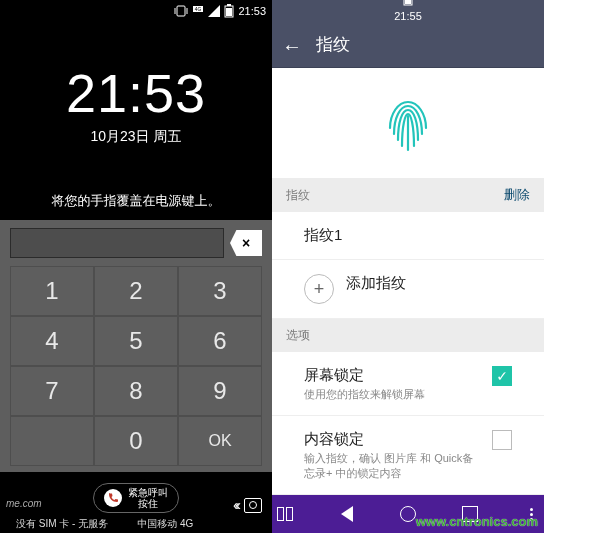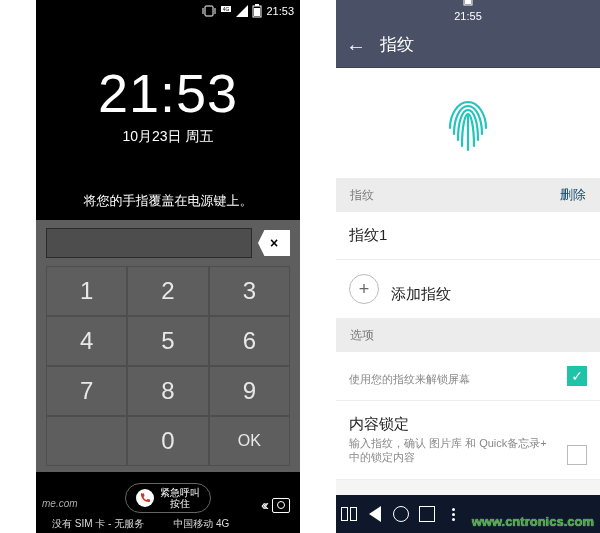--- a/index.html
+++ b/index.html
@@ -1,18 +1,18 @@
 <!DOCTYPE html>
 <html><head>
 <meta charset="utf-8">
 <style>
   * { margin: 0; padding: 0; box-sizing: border-box; font-family: "Helvetica Neue", Arial, "Microsoft YaHei", sans-serif; }
   body { background: #fff; width: 600px; height: 533px; overflow: hidden; }
   .container { display: flex; width: 600px; height: 533px; }
-  .phone { width: 272px; height: 533px; position: relative; overflow: hidden; margin-left: 36px; }
+  .phone { width: 272px; height: 533px; position: relative; overflow: hidden; }
 
   
   .left { background: #000; color: #fff; }
   .status-bar { height: 22px; display: flex; justify-content: flex-end; align-items: center; padding: 0 6px; font-size: 11px; gap: 4px; }
   .status-bar.dark { background: #000; color: #fff; }
   .status-bar.light-header { background: #4a5066; color: #fff; flex-direction: column; }
   .sb-icon { display: inline-flex; align-items: center; }
   .clock-block { text-align: center; margin-top: 40px; }
   .clock-time { font-size: 54px; font-weight: 200; letter-spacing: 1px; }
   .clock-date { font-size: 14px; margin-top: 4px; font-weight: 400; }
@@ -37,28 +37,28 @@
   .sim-line { position: absolute; bottom: 2px; left: 0; right: 0; display: flex; justify-content: flex-start; padding: 0 16px; font-size: 10px; color: #ddd; gap: 29px; }
 
   
   .right { background: #f5f5f5; color: #222; display: flex; flex-direction: column; }
   .header { background: #4a5066; color: #fff; height: 46px; display: flex; align-items: center; padding: 0 10px; gap: 14px; border-bottom: 1px solid #3c4256; }
   .back-arrow { font-size: 20px; }
   .header-title { font-size: 17px; }
   .fp-hero { background: #fff; display: flex; align-items: center; justify-content: center; height: 110px; }
   .section-header { background: #ececec; color: #7a7a7a; font-size: 12px; padding: 8px 14px; display: flex; justify-content: space-between; align-items: center; }
   .delete-link { color: #0c4a6e; font-size: 13px; }
-  .row { background: #fff; padding: 14px 13px; border-bottom: 1px solid #eee; display: flex; align-items: flex-end; gap: 12px; }
+  .row { background: #fff; padding: 14px 32px; border-bottom: 1px solid #eee; display: flex; align-items: flex-start; gap: 12px; }
   .row-title { font-size: 15px; color: #222; }
   .row-sub { font-size: 11px; color: #888; margin-top: 2px; line-height: 1.3; }
   .row-flex { flex: 1; }
   .plus-circle { width: 30px; height: 30px; border: 1px solid #bbb; border-radius: 50%; display: flex; align-items: center; justify-content: center; color: #666; font-size: 18px; }
   .checkbox { width: 20px; height: 20px; border: 1px solid #bbb; display: flex; align-items: center; justify-content: center; }
   .checkbox.checked { background: #1fc4a8; border-color: #1fc4a8; color: #fff; font-size: 14px; }
-  .nav-bar { margin-top: auto; background: #0f172a; height: 38px; display: flex; align-items: center; justify-content: flex-start; color: #fff; position: relative; }
+  .nav-bar { margin-top: auto; background: #4c1d95; height: 38px; display: flex; align-items: center; justify-content: space-between; color: #fff; position: relative; }
   .nav-btn { width: 26px; height: 26px; display: flex; align-items: center; justify-content: center; }
   .nav-back { width: 0; height: 0; border-top: 8px solid transparent; border-bottom: 8px solid transparent; border-right: 12px solid #fff; }
   .nav-home { width: 16px; height: 16px; border: 1.5px solid #fff; border-radius: 50%; }
   .nav-recent { width: 16px; height: 16px; border: 1.5px solid #fff; }
   .nav-split { display:flex; gap:2px; }
   .nav-split span{ width:7px; height:14px; border:1.5px solid #fff; }
   .watermark { position: absolute; right: 6px; bottom: 4px; color: #3faa3a; font-size: 13px; font-weight: bold; letter-spacing: 0; text-shadow: 0 0 1px #fff; }
   svg { display: block; }
 </style>
 </head>
@@ -210,20 +210,21 @@
       <div class="plus-circle">+</div>
       <div class="row-title">添加指纹</div>
     </div>
 
     <div class="section-header">
       <span>选项</span>
     </div>
 
     <div class="row">
       <div class="row-flex">
+        <div class="row-title">屏幕锁定</div>
         <div class="row-sub">使用您的指纹来解锁屏幕</div>
       </div>
       <div class="checkbox checked">✓</div>
     </div>
 
     <div class="row">
       <div class="row-flex">
         <div class="row-title">内容锁定</div>
         <div class="row-sub">输入指纹，确认 图片库 和 Quick备忘录+ 中的锁定内容</div>
       </div>

